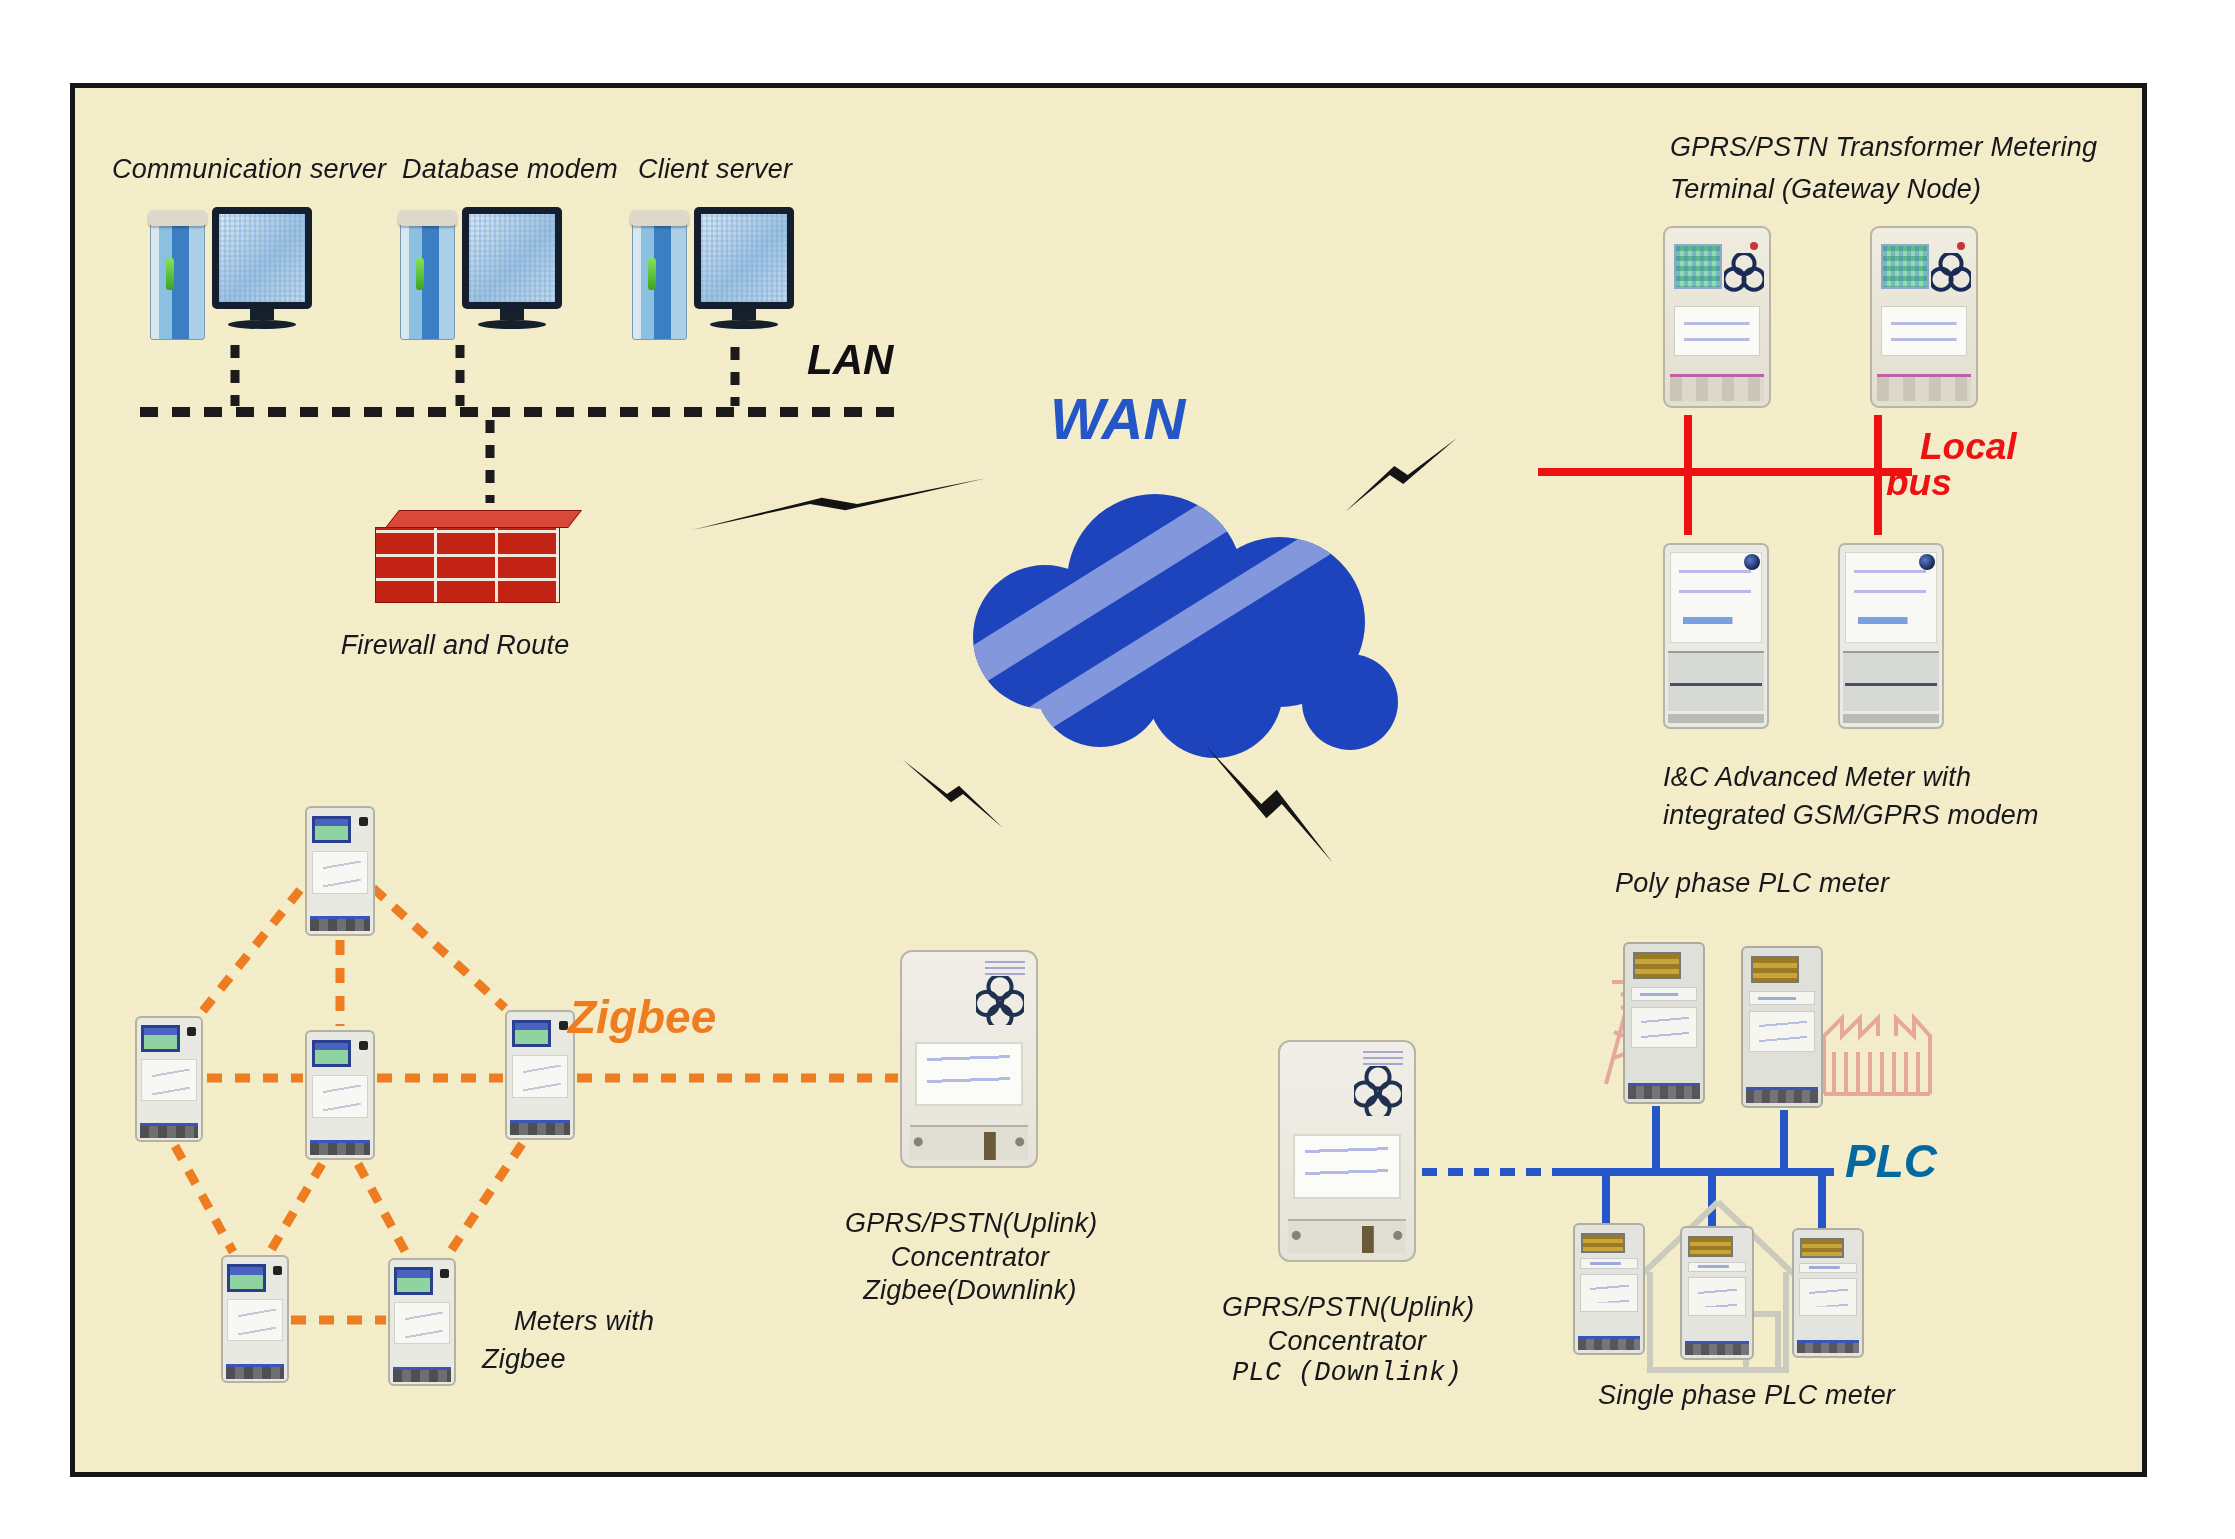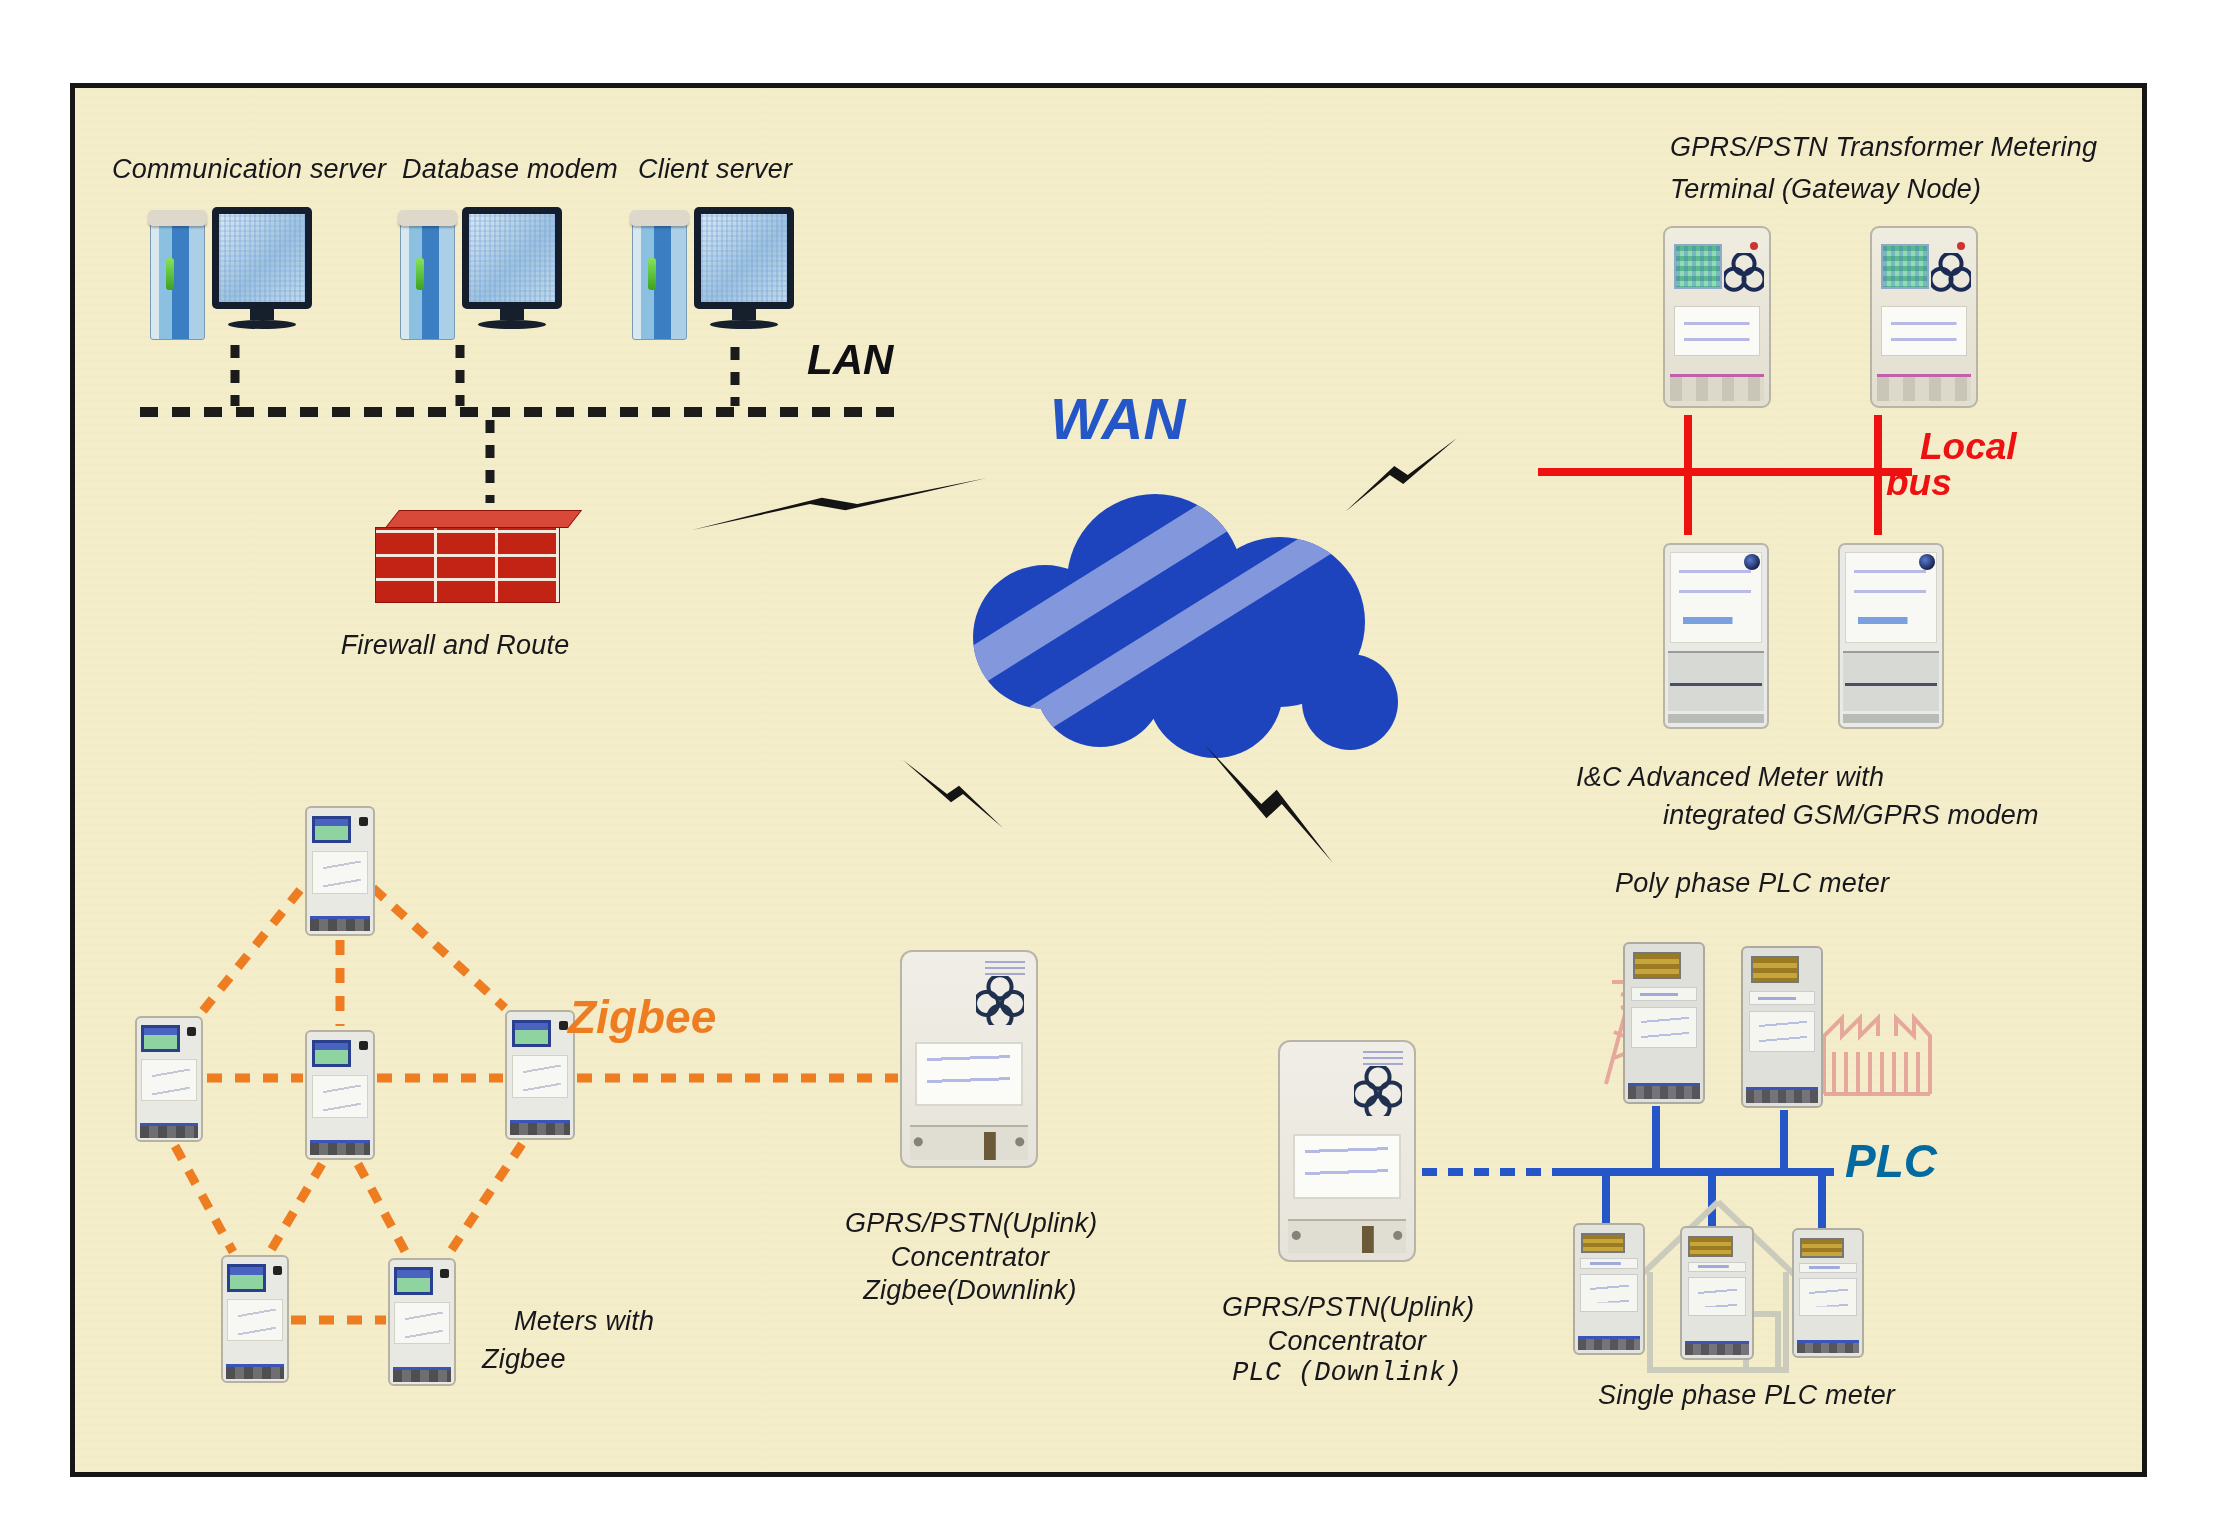--- a/index.html
+++ b/index.html
@@ -271,21 +271,21 @@
     <i class="knob"></i>
     <i class="lower"></i>
     <i class="strip"></i>
   </div>
   <div class="dev meter-b" style="left:1838px;top:543px;width:106px;height:186px;">
     <i class="face"></i>
     <i class="knob"></i>
     <i class="lower"></i>
     <i class="strip"></i>
   </div>
-  <div class="lbl" style="left:1576px;top:760px;">I&amp;C Advanced Meter with</div>
+  <div class="lbl" style="left:1663px;top:760px;">I&amp;C Advanced Meter with</div>
   <div class="lbl" style="left:1663px;top:798px;">integrated GSM/GPRS modem</div>
 
   <div class="lbl" style="left:1615px;top:866px;">Poly phase PLC meter</div>
 
   <svg style="position:absolute;left:1576px;top:952px;" width="140" height="138" viewBox="0 0 140 138">
     <g stroke="#e6a79c" stroke-width="4" fill="none">
       <path d="M30,132 L62,14 M110,132 L78,14 M62,14 L78,14"></path>
       <path d="M38,106 L102,80 M38,80 L102,106 M45,56 L95,42 M45,42 L95,56"></path>
       <path d="M36,30 L104,30"></path>
     </g>

